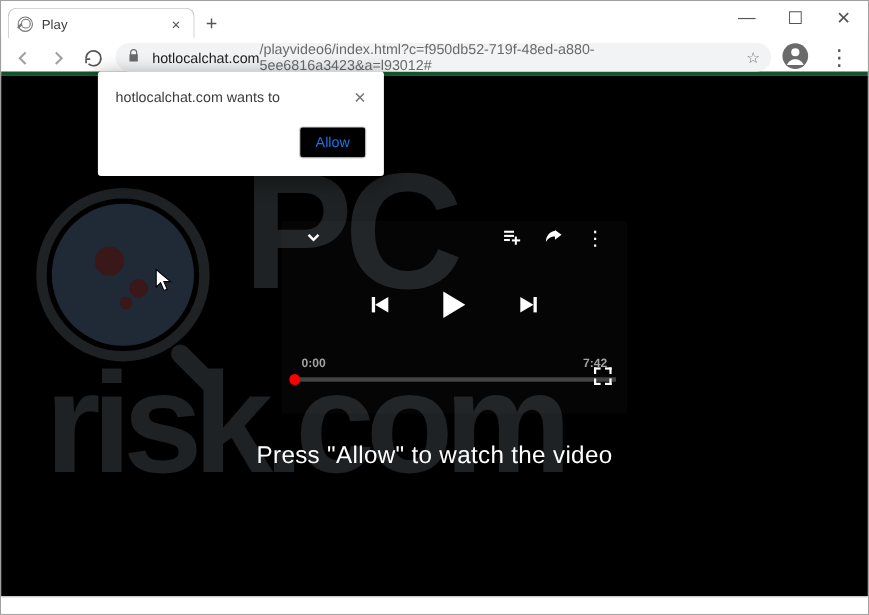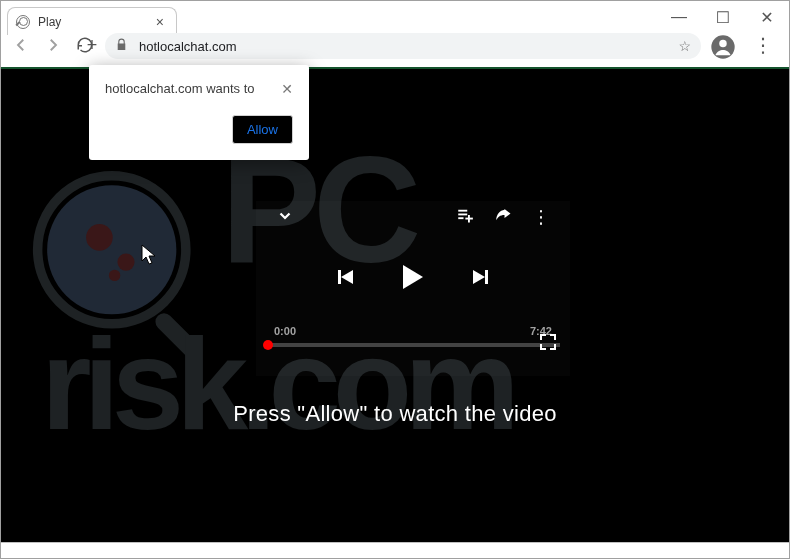--- a/index.html
+++ b/index.html
@@ -6,31 +6,31 @@
 body {
   font-family: "Segoe UI", Arial, sans-serif;
   width: 790px;
   height: 559px;
   background: #fff;
   border: 1px solid #a0a0a0;
   position: relative;
   overflow: hidden;
 }
 .title-bar { height: 32px; background: #fff; display: flex; align-items: flex-start; justify-content: space-between; }
-.tabs-area { display: flex; align-items: center; padding-top: 6px; padding-left: 6px; flex-direction: column; }
+.tabs-area { display: flex; align-items: center; padding-top: 6px; padding-left: 6px; }
 .tab { display: flex; align-items: center; height: 28px; background: #fff; border: 1px solid #c8c8c8; border-bottom: none; border-radius: 8px 8px 0 0; padding: 0 8px; min-width: 170px; }
 .tab-favicon { width: 14px; height: 14px; border: 1.5px solid #777; border-radius: 50%; margin-right: 8px; display: flex; align-items: center; justify-content: center; }
 .tab-favicon-inner { width: 9px; height: 9px; border: 1.5px solid #777; border-radius: 50%; position: relative; }
 .tab-favicon-inner::after { content:''; position:absolute; width:1.5px; height:5px; background:#777; left:-3px; top:3px; transform: rotate(45deg);}
 .tab-title { font-size: 12px; color: #3c3c3c; flex: 1; }
 .tab-close { color: #555; font-size: 14px; cursor: pointer; padding: 0 4px; }
 .new-tab { color: #555; font-size: 18px; padding: 0 10px; cursor: pointer; }
 .window-ctrls { display: flex; align-items: center; height: 32px; }
 .win-btn { width: 44px; height: 24px; display: flex; align-items: center; justify-content: center; color: #555; cursor: pointer; }
-.addr-bar { height: 36px; display: flex; align-items: flex-start; padding: 0 8px; gap: 8px; border-bottom: 2px solid #14532d; }
+.addr-bar { height: 36px; display: flex; align-items: flex-end; padding: 0 8px; gap: 8px; border-bottom: 4px solid #14532d; }
 .nav-btn { width: 24px; height: 24px; display: flex; align-items: center; justify-content: center; color: #a0a0a0; }
 .nav-btn.active { color: #555; }
 .url-field { flex: 1; height: 26px; background: #f1f3f4; border-radius: 14px; display: flex; align-items: center; padding: 0 10px; font-size: 13px; }
 .lock-wrap { width: 16px; margin-right: 8px; color: #6a6a6a; }
 .url-dark { color: #202124; }
 .url-light { color: #6a6a6a; }
 .star-ic { color: #6a6a6a; margin-left: auto; font-size: 14px;}
 .avatar-btn { width: 28px; height: 28px;}
 .menu-btn { color: #555; font-size: 20px; padding: 0 8px; cursor: pointer; }
 .viewport { position: absolute; top: 68px; left: 0; right: 0; bottom: 16px; background: #000; overflow: hidden; }
@@ -55,21 +55,21 @@
 .skip-bar { width: 3px; height: 14px; background: #fff; }
 .p-time { display: flex; justify-content: space-between; color: #a3a3a3; font-size: 11px; padding: 4px 18px 2px; font-weight: bold;}
 .p-track { position: relative; height: 4px; margin: 4px 10px; background: rgba(255,255,255,0.25); }
 .p-dot { position: absolute; left: -3px; top: -3px; width: 10px; height: 10px; background: #f00; border-radius: 50%; }
 .fullscreen-ic { position: absolute; right: 14px; bottom: 26px; width: 16px; height: 16px; cursor: pointer;}
 .fs-c { position:absolute; width:6px; height:6px; border:2px solid #fff;}
 
 .instr { position: absolute; width: 100%; top: 332px; text-align: center; color: #fff; font-size: 22px; font-family: Arial, sans-serif; letter-spacing: 0.3px; }
 
 
-.perm { position: absolute; left: 88px; top: 64px; width: 220px; background: #fff; border-radius: 3px; box-shadow: 0 4px 18px rgba(0,0,0,0.4); padding: 16px; z-index: 20; }
+.perm { position: absolute; left: 88px; top: 64px; width: 260px; background: #fff; border-radius: 3px; box-shadow: 0 4px 18px rgba(0,0,0,0.4); padding: 16px; z-index: 20; }
 .perm-title-row { display: flex; justify-content: space-between; font-size: 13px; color: #3c3c3c; }
 .perm-close { color: #777; cursor: pointer; font-size: 14px; }
 .perm-body { display: flex; align-items: center; margin-top: 14px; color: #555; font-size: 13px; }
 .bell-ic { margin-right: 14px; }
 .perm-btns { display: flex; justify-content: flex-end; gap: 8px; margin-top: 18px; }
 .perm-btn { border: 1px solid #d0d0d0; background: #000000; color: #1a73e8; font-size: 13px; padding: 6px 14px; border-radius: 3px; cursor: pointer; }
 
 .cursor { position: absolute; left: 140px; top: 243px; z-index: 30; pointer-events:none;}
 </style>
 </head>
@@ -110,20 +110,21 @@
         <path d="M3 18v-5h5"></path>
       </svg>
   </div>
   <div class="url-field">
     <span class="lock-wrap">
       <svg width="13" height="13" viewBox="0 0 24 24" fill="currentColor">
           <path d="M6 10V7a6 6 0 1 1 12 0v3h1v12H5V10h1zm2 0h8V7a4 4 0 1 0-8 0v3z"></path>
         </svg>
     </span>
     <span class="url-dark">hotlocalchat.com</span>
+      <span class="url-light">/playvideo6/index.html?c=f950db52-719f-48ed-a880-5ee6816a3423&amp;a=l93012#</span>
     <span class="star-ic">☆</span>
   </div>
   <div class="avatar-btn">
     <svg width="28" height="28" viewBox="0 0 24 24" fill="#6a6a6a">
         <circle cx="12" cy="12" r="10" fill="#6a6a6a"></circle>
         <circle cx="12" cy="9" r="3.2" fill="#fff"></circle>
         <path d="M5.5 19c1-3 4-4.5 6.5-4.5s5.5 1.5 6.5 4.5" fill="#fff"></path>
       </svg>
   </div>
   <div class="menu-btn">⋮</div>

